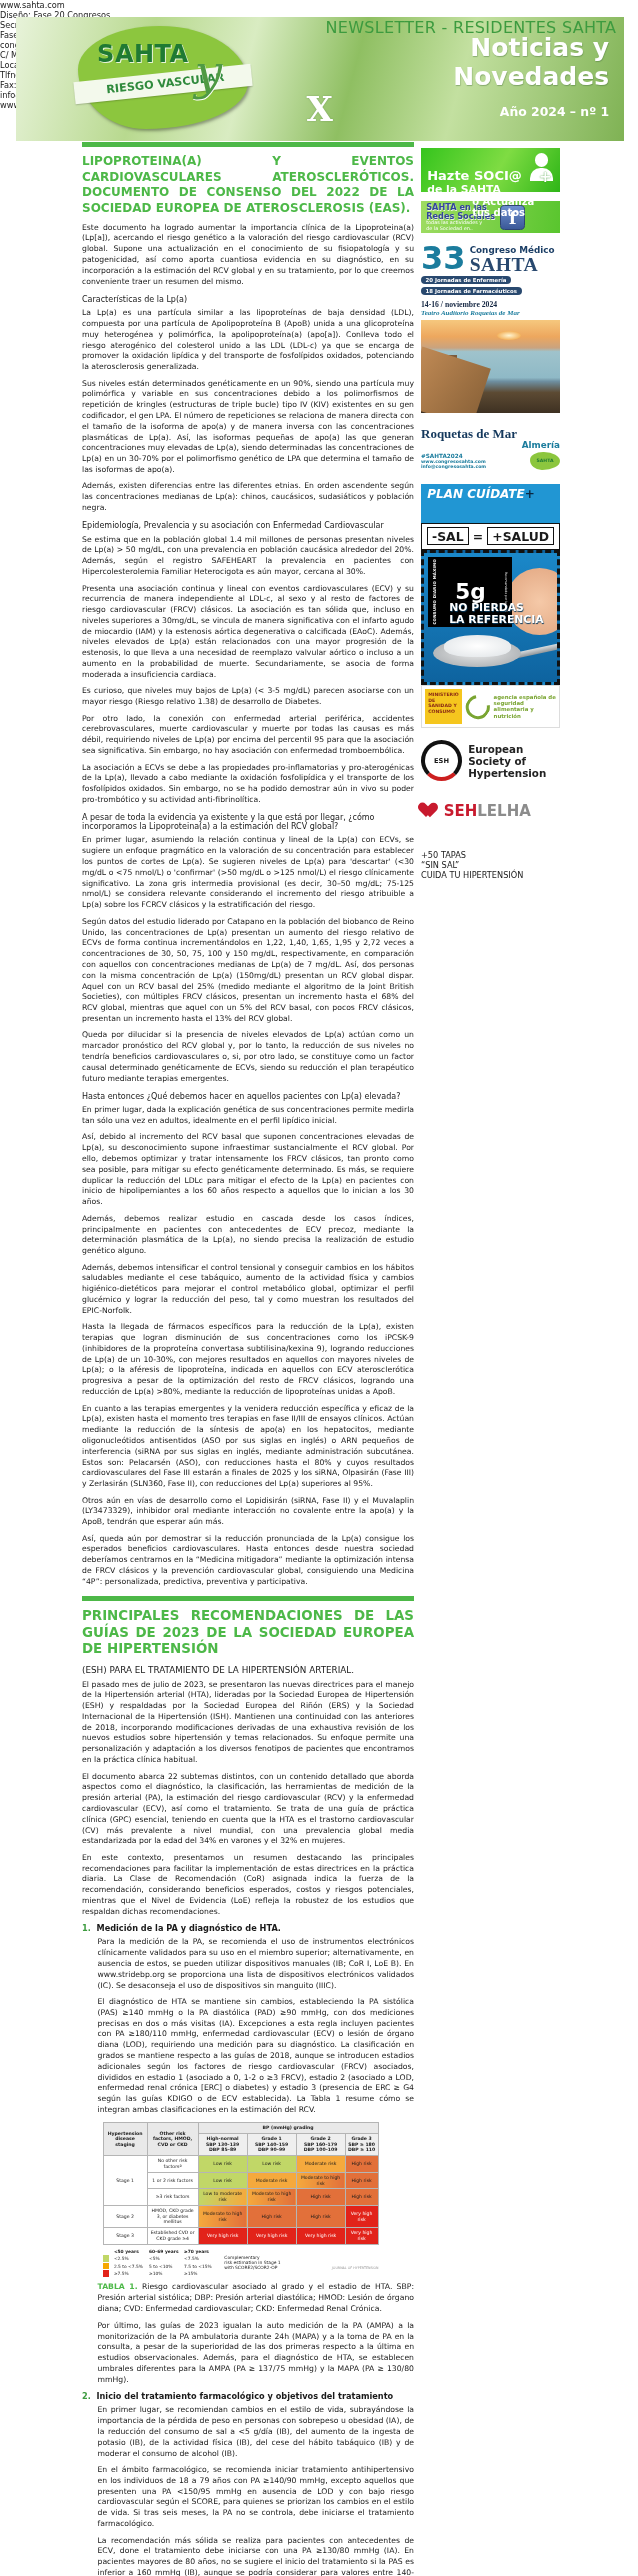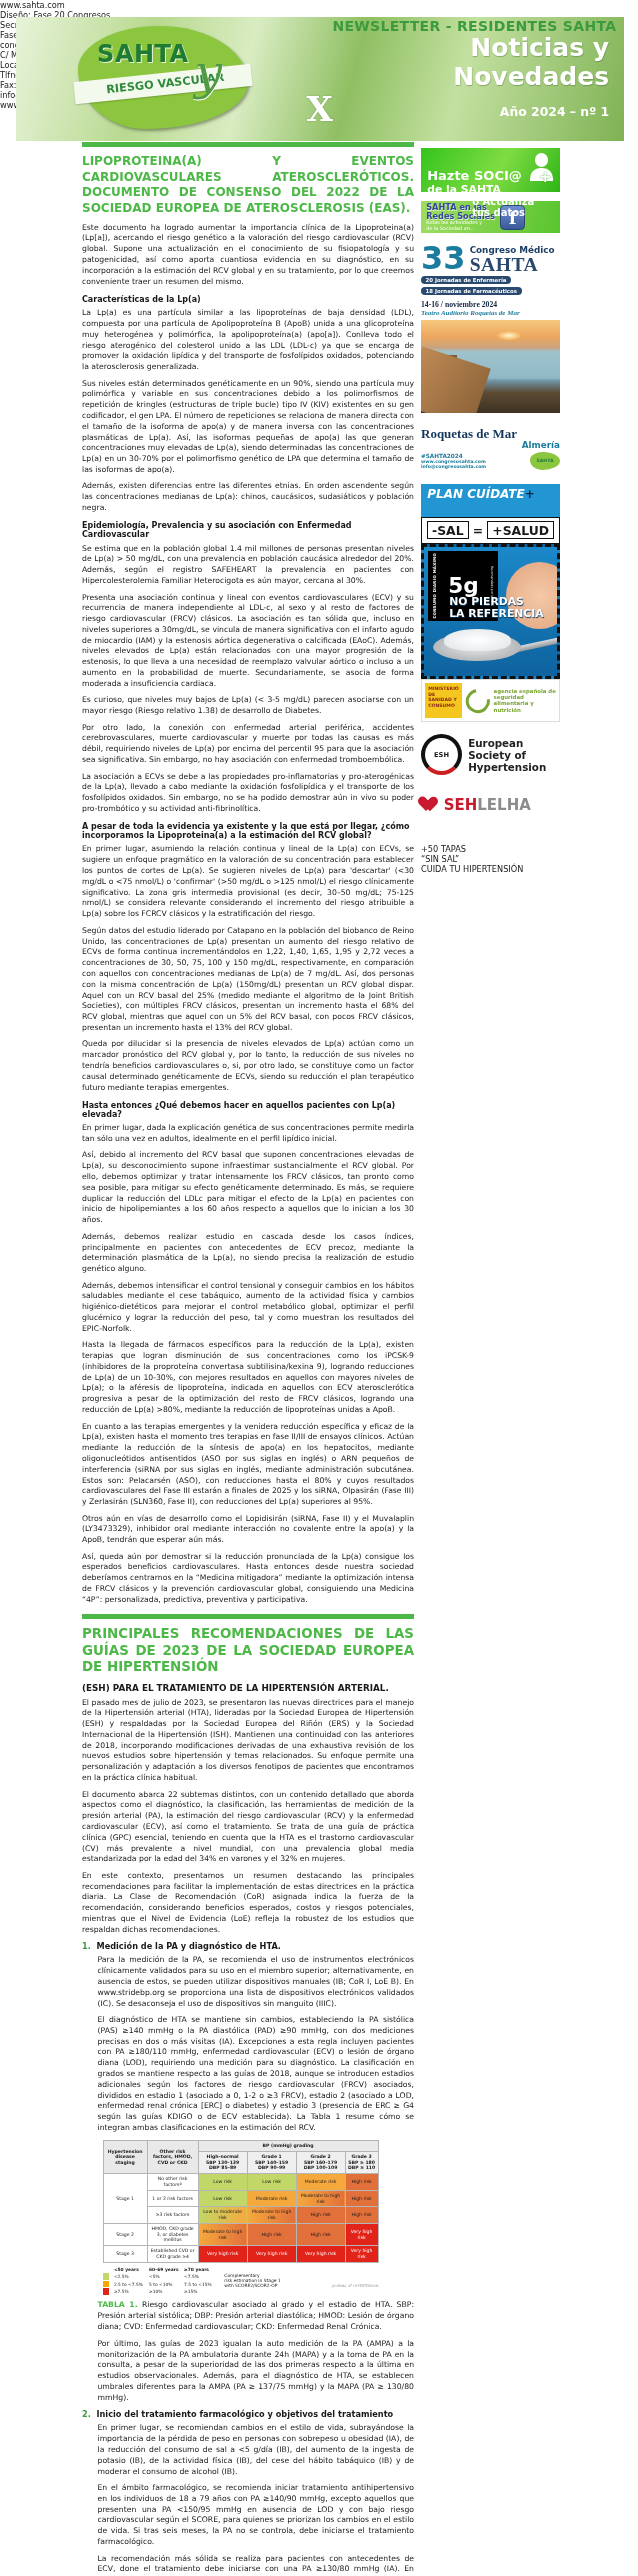--- a/index.html
+++ b/index.html
@@ -2,21 +2,21 @@
 <html style="font-size:8.2px"><head>
 <meta charset="utf-8">
 <style>
   html,body{margin:0;padding:0;background:#fff;}
   .page{position:relative;width:639px;height:3530px;background:#fff;
         font-family:"DejaVu Sans",sans-serif;color:#1a1a1a;overflow:hidden;}
 
   
   .header{position:absolute;left:15.5px;top:16.5px;width:608px;height:124px;
     background:linear-gradient(105deg,#e8f3da 0%,#b8d98f 22%,#d9ecc2 38%,#8fbf62 55%,#c3e0a0 72%,#7fb254 100%);}
-  .newsletter{position:absolute;right:7.2px;top:1px;font-size:14px;font-weight:bold;color:#3d9b3f;letter-spacing:0.3px;}
+  .newsletter{position:absolute;right:7.2px;top:1px;font-size:16px;font-weight:normal;color:#3d9b3f;letter-spacing:0.3px;}
   .logo{position:absolute;left:62px;top:9.3px;width:175px;height:108px;}
   .logo-map{position:absolute;left:0;top:0;width:170px;height:103px;background:#8cc63e;
     border-radius:48% 52% 60% 40% / 42% 55% 45% 58%;box-shadow:1.5px 2.1px 3.1px rgba(0,0,0,.35);}
   .logo-sahta{position:absolute;left:19.6px;top:14.4px;font-size:24px;font-weight:bold;color:#1f7a33;
     text-shadow:1px 1px 0 #e7f3d8;letter-spacing:0.5px;}
   .logo-band{position:absolute;left:-3.1px;top:47px;width:178px;height:21.6px;background:#f3f9ec;
     transform:rotate(-6deg);box-shadow:0 1px 1.5px rgba(0,0,0,.2);}
   .logo-rv{position:absolute;left:28px;top:51px;font-size:11.3px;font-weight:bold;color:#2f8a3c;transform:rotate(-6deg);}
   .logo-y{position:absolute;left:117px;top:18.5px;font-family:"DejaVu Serif",serif;font-style:italic;
     font-size:49px;color:#4f9a43;text-shadow:0.5px 0.5px 0 #fff;}
@@ -25,21 +25,21 @@
   .hd-title{position:absolute;right:14.4px;top:16.5px;text-align:right;color:#fff;font-weight:bold;
     font-size:25px;line-height:29px;text-shadow:0.5px 1px 1px rgba(70,110,60,.45);}
   .hd-issue{position:absolute;right:14.4px;top:87px;text-align:right;color:#fff;font-weight:bold;font-size:12.4px;}
 
   
   .main{position:absolute;left:82px;top:142px;width:332px;height:3266px;overflow:hidden;}
   .rule{height:5.2px;background:#4db848;margin:0 0 7.2px 0;}
   h1.a-title{margin:0 0 6.2px 0;font-size:12px;line-height:15.5px;color:#4db848;text-align:justify;}
   h2.g-head{margin:2.1px 0 5.2px 0;font-size:13.4px;line-height:16.5px;color:#4db848;text-align:justify;}
   .p{margin:0 0 5.7px 0;font-size:7.7px;line-height:10.8px;text-align:justify;}
-  .bh{margin:7.2px 0 4.6px 0;font-size:8px;font-weight:bold;}
+  .bh{margin:7.2px 0 4.6px 0;font-size:8px;font-weight:normal;}
   .sec{margin:2.1px 0 4.1px 0;}
   .sec-head{display:flex;gap:5.2px;margin:5.2px 0 4.1px 0;font-size:8.2px;font-weight:bold;}
   .sec-num{color:#3d9b3f;min-width:9.3px;}
   .sec-body{margin-left:15.5px;}
   .figcap{margin:5.2px 0 6.2px 15.5px;font-size:7.7px;line-height:10.8px;text-align:justify;}
   .gcap{color:#4db848;font-weight:bold;}
 
   
   .t1wrap{margin:6.2px 0 4.1px 20.6px;width:276px;}
   table.t1{border-collapse:collapse;width:276px;font-size:4.6px;line-height:5.7px;}
@@ -90,29 +90,29 @@
   .cg-walk{position:absolute;left:-10.3px;bottom:-5.2px;width:72px;height:62px;background:linear-gradient(110deg,#c08a55,#8a6238);transform:rotate(18deg);}
   .cg-fort{position:absolute;left:0;top:38%;width:36px;height:11.3px;background:#7a5a3c;}
   .cg-city{font-family:"Liberation Serif",serif;font-size:13px;font-weight:bold;color:#14385c;margin-top:13px;}
   .cg-prov{font-size:8.8px;font-weight:bold;color:#1b7c9d;text-align:right;margin-top:-2.1px;}
   .cg-foot{display:flex;justify-content:space-between;align-items:center;margin-top:2.1px;}
   .cg-tag{font-size:5.7px;font-weight:bold;color:#1b7c9d;}
   .cg-links{font-size:4.6px;color:#1b7c9d;font-weight:bold;line-height:5.7px;}
   .cg-mini{width:30px;height:18.5px;background:#8cc63e;border-radius:45% 55% 60% 40%/45% 50% 50% 55%;
     font-size:4.6px;font-weight:bold;color:#1f7a33;text-align:center;line-height:18.5px;}
   .sb-cuidate{margin-bottom:12.4px;}
-  .cu-strip1{height:33px;background:#2196d3;color:#fff;font-weight:bold;font-style:italic;
+  .cu-strip1{height:39px;background:#2196d3;color:#fff;font-weight:bold;font-style:italic;
     font-size:12px;line-height:21.6px;padding-left:6.2px;}
   .cu-strip1 .plus{color:#0b2740;font-style:normal;}
   .cu-strip2{height:27px;background:#fff;border:1px solid #111;display:flex;align-items:center;
     justify-content:center;gap:4.1px;font-weight:bold;font-size:12.4px;box-sizing:border-box;}
   .cu-box{border:1.5px solid #111;padding:0.5px 4.1px;}
   .cu-img{position:relative;height:135px;background:linear-gradient(#1b88c9,#0e639f);border:3.1px dashed #111;
     box-sizing:border-box;overflow:hidden;}
-  .cu-5g{position:absolute;left:4.1px;top:4.1px;background:#000;color:#fff;padding:2.1px 4.1px;display:flex;gap:11px;align-items:center;}
+  .cu-5g{position:absolute;left:4.1px;top:4.1px;background:#000;color:#fff;padding:2.1px 4.1px;display:flex;gap:18px;align-items:center;}
   .cu-consumo{writing-mode:vertical-rl;transform:rotate(180deg);font-size:3.9px;font-weight:bold;letter-spacing:0.3px;}
   .cu-5g-big{font-size:21.6px;font-weight:bold;}
   .cu-oms{writing-mode:vertical-rl;font-size:3.1px;}
   .cu-np{position:absolute;left:5.2px;top:49px;color:#fff;font-weight:bold;font-size:10.8px;line-height:12.4px;text-shadow:0.5px 0.5px 1px #063b60;margin-left:20px;}
   .cu-hand{position:absolute;right:-15.5px;top:15.5px;width:67px;height:67px;background:radial-gradient(#f5c9a8,#e0a37d);border-radius:50%;}
   .cu-spoon{position:absolute;left:9.3px;bottom:14.4px;width:88px;height:28px;background:radial-gradient(#e8e8e8,#9fa4a8);border-radius:50%;}
   .cu-salt{position:absolute;left:19.6px;bottom:25px;width:67px;height:21.6px;background:radial-gradient(#ffffff,#dfe3e6);border-radius:50% 50% 40% 40%;}
   .cu-handle{position:absolute;right:-4.1px;bottom:27px;width:57px;height:6.2px;background:linear-gradient(#d9dde0,#8f9498);transform:rotate(-12deg);}
   .cu-logos{height:43px;background:#fff;border:0.5px solid #ddd;display:flex;align-items:center;gap:4.1px;padding:3.1px;box-sizing:border-box;}
   .min-box{width:44px;height:35px;background:#f5c61e;color:#8a2a14;font-size:4.6px;font-weight:bold;

